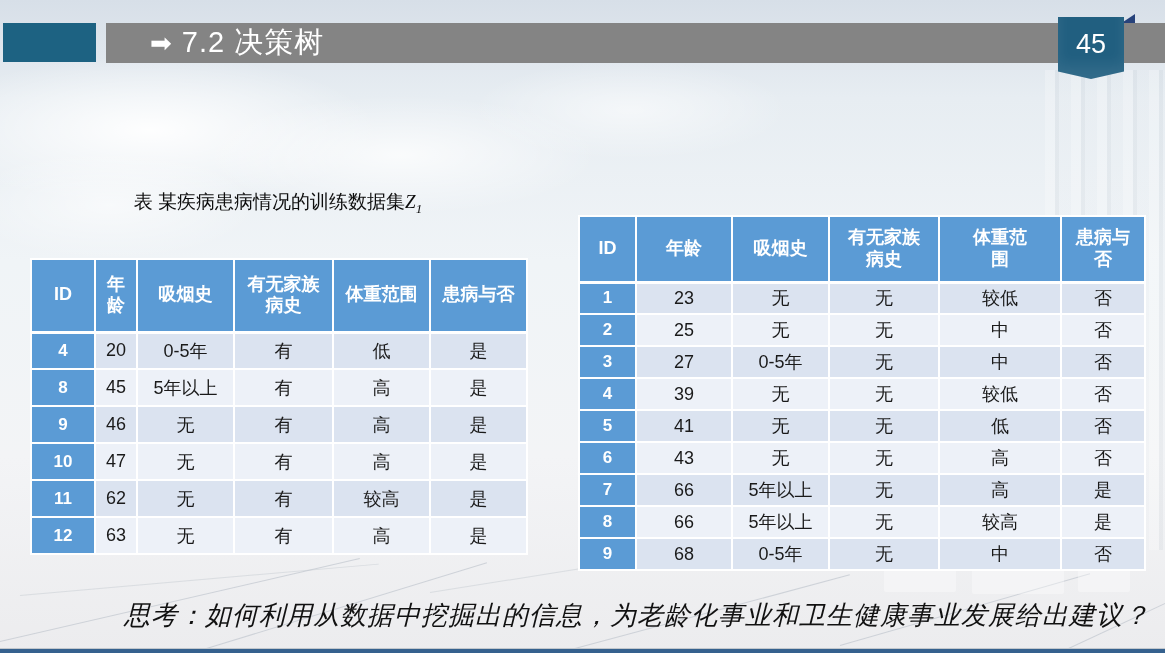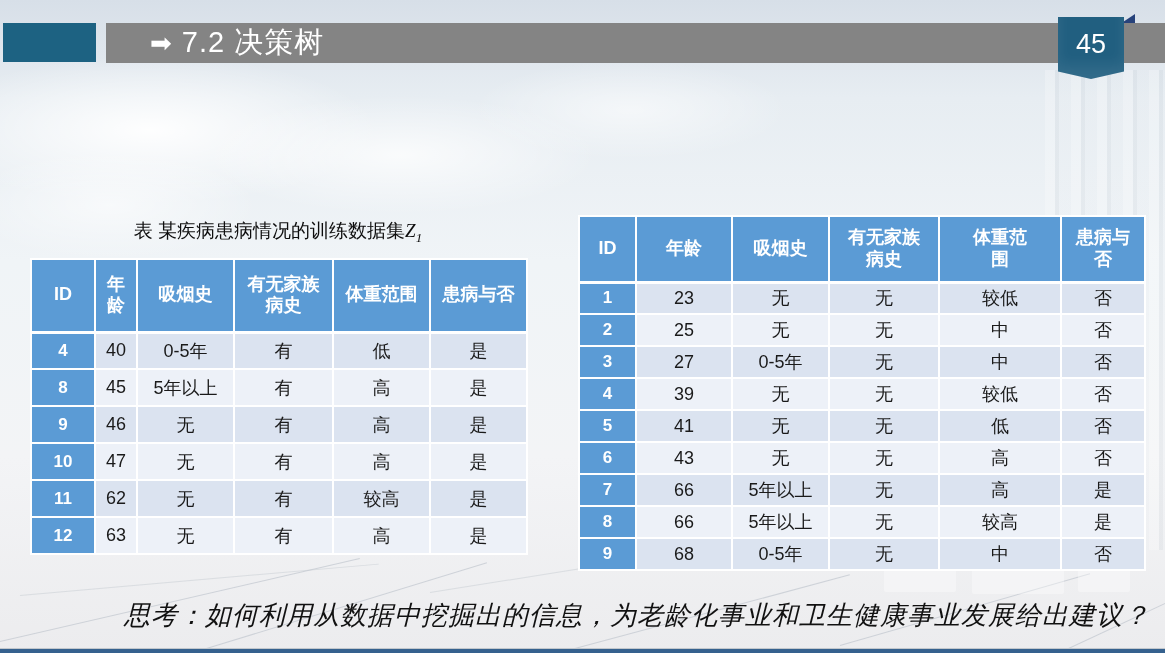--- a/index.html
+++ b/index.html
@@ -51,21 +51,21 @@
   .badge{
     position:absolute; left:1058px; top:17px; width:66px; height:62px; background:#215f80; z-index:3;
     clip-path:polygon(0 0, 100% 0, 100% 88%, 50% 100%, 0 88%);
     display:flex; align-items:center; justify-content:center;
     box-shadow:inset 0 -14px 14px rgba(255,255,255,.08);
   }
   .badge span{ color:#fff; font-size:27px; padding-bottom:8px; }
 
   
   .caption{ position:absolute; text-align:center; font-size:19px; color:#0d0d0d; }
-  .caption.c1pos{ left:30px;  top:218px; width:496px; }
+  .caption.c1pos{ left:30px;  top:189px; width:496px; }
   .caption.c2pos{ left:578px; top:156px; width:554px; }
   .zsym{ font-family:"Liberation Serif", serif; }
   .caption.c1pos .zsym{ font-style:italic; }
   .caption sub{ font-family:"Liberation Serif", serif; font-size:13px; }
   .caption.c1pos sub{ font-style:italic; }
 
   
   table.dt{ position:absolute; border-collapse:collapse; table-layout:fixed; }
   table.dt th, table.dt td{
     border:2px solid #ffffff; text-align:center; vertical-align:middle;
@@ -147,21 +147,21 @@
           <th>吸烟史</th>
           <th>有无家族
 病史</th>
           <th>体重范围</th>
           <th>患病与否</th>
         </tr>
       </thead>
     <tbody>
         <tr>
           <td>4</td>
-          <td>40</td>
+          <td>20</td>
           <td>0-5年</td>
           <td>有</td>
           <td>低</td>
           <td>是</td>
         </tr>
         <tr>
           <td>8</td>
           <td>45</td>
           <td>5年以上</td>
           <td>有</td>

